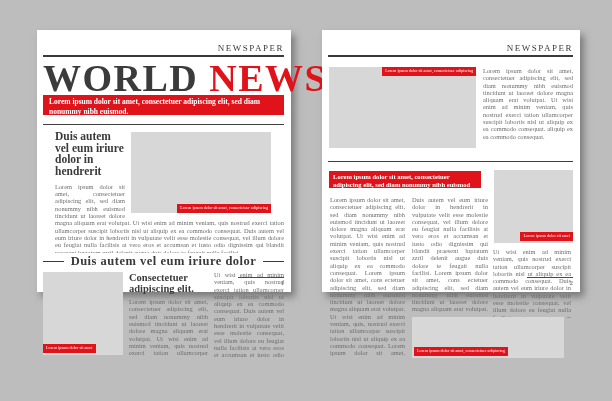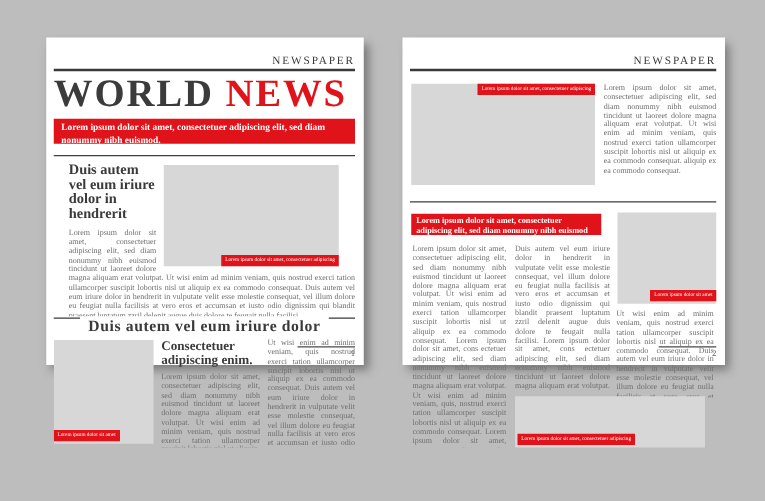--- a/index.html
+++ b/index.html
@@ -18,21 +18,21 @@
 
   .masthead{
     position:absolute;top:13px;left:6px;right:7px;
     text-align:right;font-size:9px;letter-spacing:1.5px;color:#3a3a3a;
   }
   .rule-heavy{position:absolute;top:25px;left:6px;right:7px;height:2px;background:#3a3a3a;}
   .rule-light{position:absolute;left:6px;right:7px;height:1px;background:#3f3f3f;}
 
   .headline{
     position:absolute;top:29px;left:6px;right:7px;
-    font-weight:bold;font-size:31px;line-height:1;letter-spacing:1.5px;
+    font-weight:bold;font-size:38px;line-height:1;letter-spacing:1.5px;
     color:#3b3b3b;white-space:nowrap;
   }
   .headline .accent{color:#e0131a;}
 
   .subhead-bar{
     position:absolute;top:65px;left:6px;right:7px;height:20px;
     background:#e0131a;color:#ffffff;box-sizing:border-box;
     padding:2px 6px;font-weight:bold;font-size:7.5px;line-height:1.3;
   }
 
@@ -49,21 +49,21 @@
   
   .lead-article{position:absolute;top:100px;left:18px;right:7px;height:123px;overflow:hidden;}
   .lead-photo{float:right;width:140px;height:81px;position:relative;margin:2px 13px 5px 6px;}
   .lead-photo .caption{right:0;bottom:0;}
   .lead-heading{
     margin:1px 0 5px 0;font-size:11.5px;line-height:1.02;font-weight:bold;color:#3a3a3a;
   }
 
   .section-heading-row{
     position:absolute;top:224px;left:6px;right:7px;height:14px;
-    display:flex;align-items:flex-start;gap:7px;
+    display:flex;align-items:center;gap:7px;
   }
   .section-heading-row .dash{flex:1;height:1px;background:#3a3a3a;}
   .section-heading{
     font-size:12.5px;font-weight:bold;color:#3a3a3a;white-space:nowrap;letter-spacing:0.5px;
   }
 
   .columns{
     position:absolute;top:241px;left:6px;right:7px;height:87px;
     display:grid;grid-template-columns:80px 79px auto;column-gap:6px;overflow:hidden;
   }
@@ -126,21 +126,21 @@
       <div class="section-heading">Duis autem vel eum iriure dolor</div>
       <div class="dash"></div>
     </div>
 
     <div class="columns">
       <div class="col">
         <div class="col-photo placeholder"></div>
         <div class="caption">Lorem ipsum dolor sit amet</div>
       </div>
       <div class="col">
-        <h4 class="col-heading">Consectetuer adipiscing enim.</h4>
+        <h4 class="col-heading">Consectetuer adipiscing elit.</h4>
         <p class="body-text">Lorem ipsum dolor sit amet, consectetuer adipiscing elit, sed diam nonummy nibh euismod tincidunt ut laoreet dolore magna aliquam erat volutpat. Ut wisi enim ad minim veniam, quis nostrud exerci tation ullamcorper suscipit lobortis nisl ut aliquip.</p>
       </div>
       <div class="col">
         <p class="body-text">Ut wisi enim ad minim veniam, quis nostrud exerci tation ullamcorper suscipit lobortis nisl ut aliquip ex ea commodo consequat. Duis autem vel eum iriure dolor in hendrerit in vulputate velit esse molestie consequat, vel illum dolore eu feugiat nulla facilisis at vero eros et accumsan et iusto odio dignissim qui blandit praesent luptatum zzril delenit augue duis dolore te feugait nulla.</p>
       </div>
     </div>
 
     <div class="pagefoot">1</div>
   </div>
 

